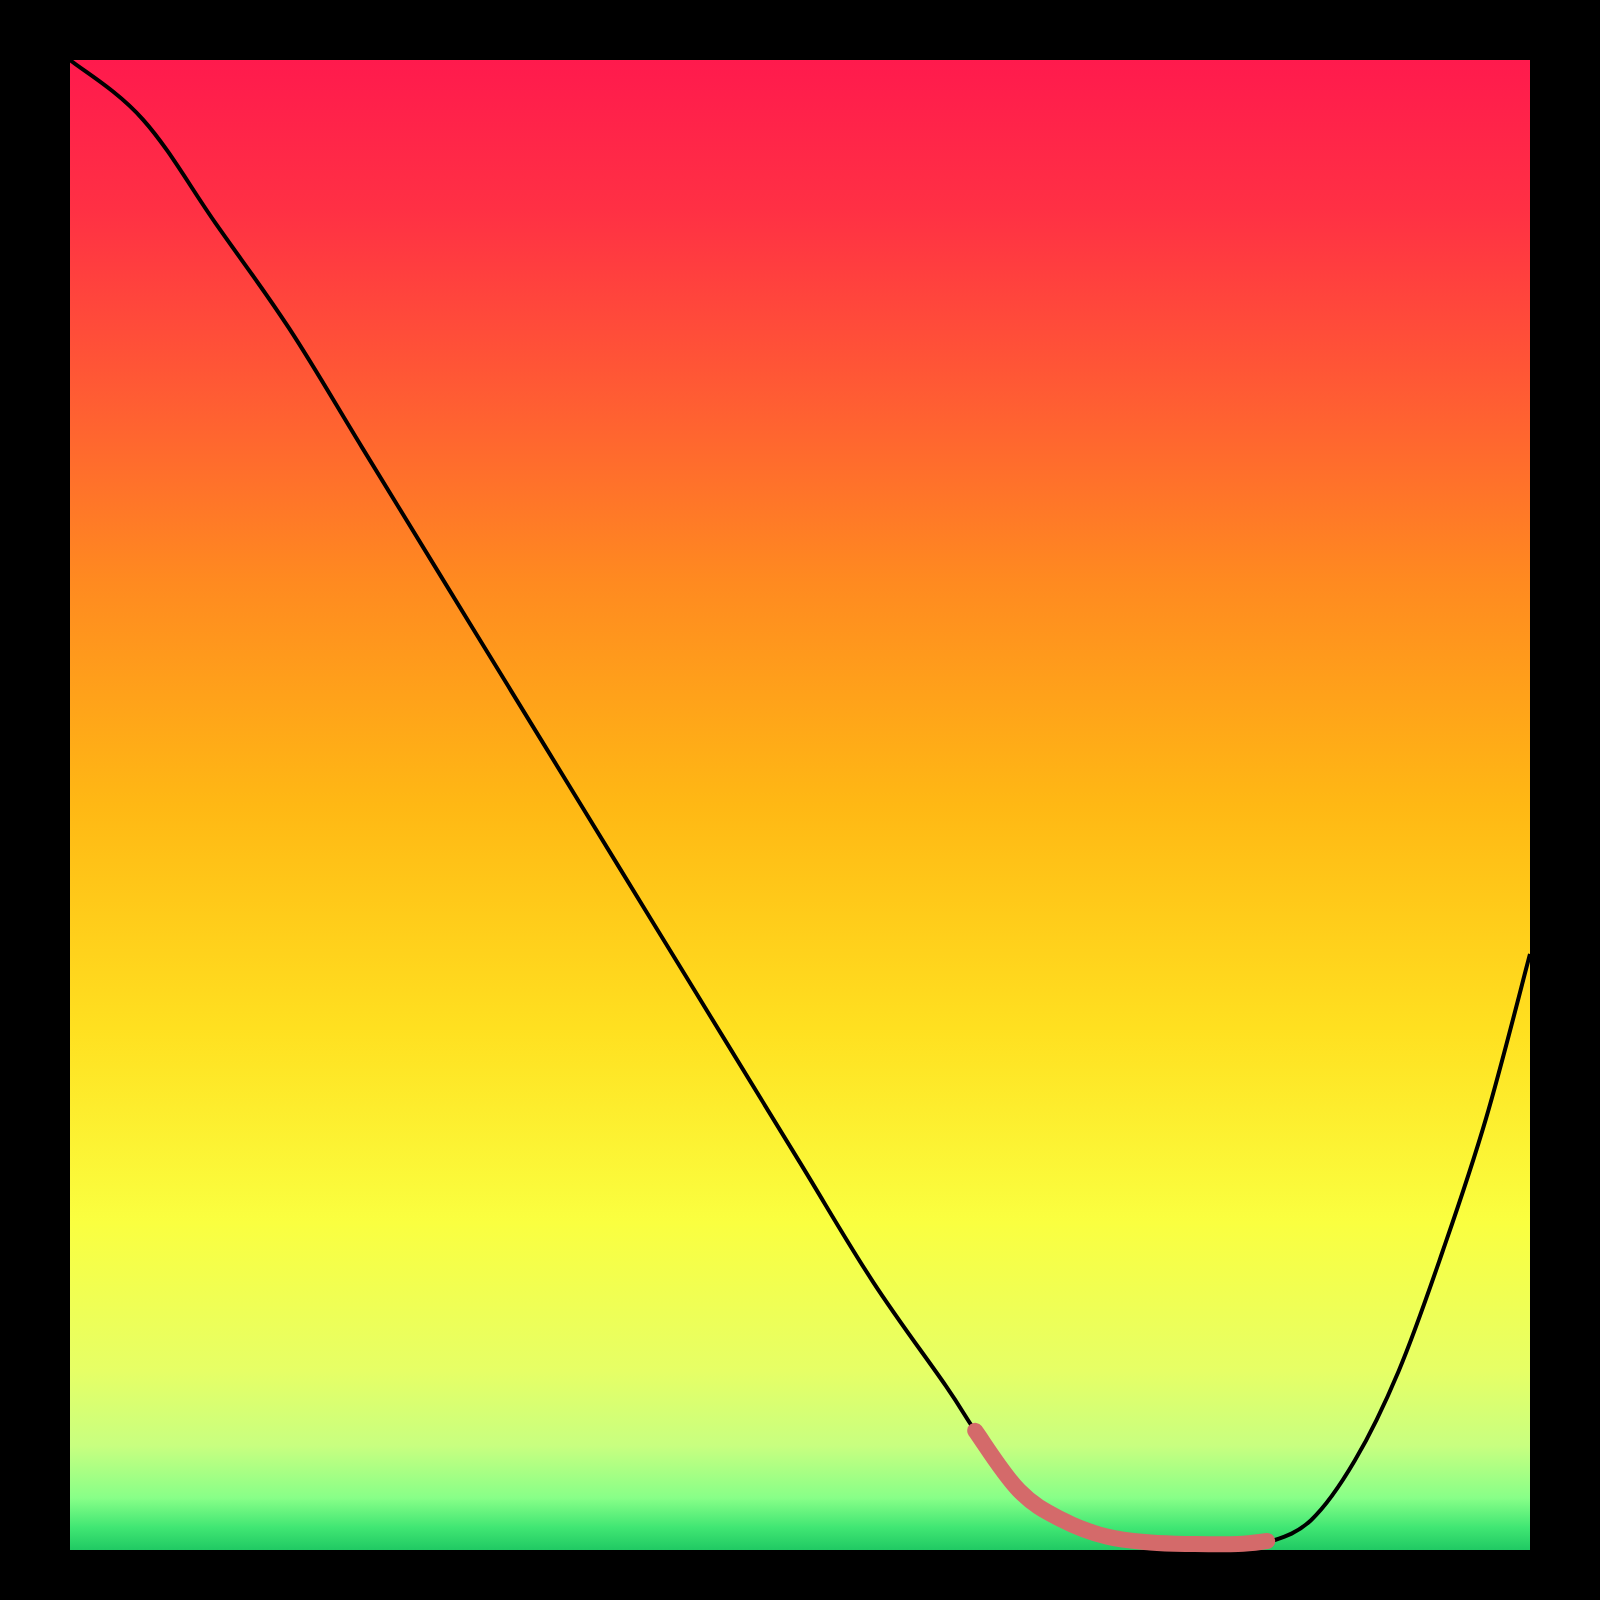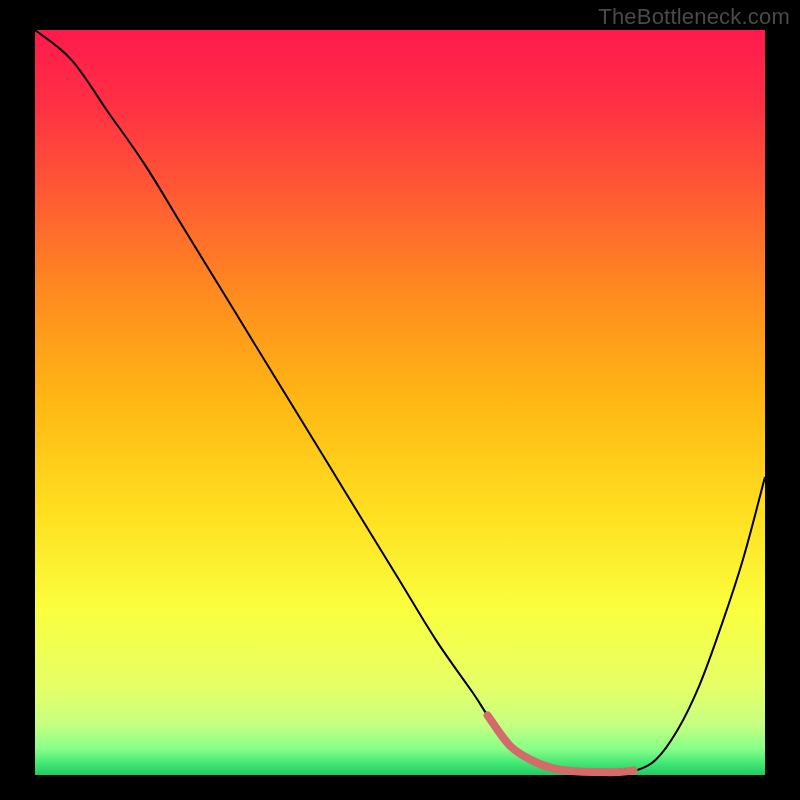--- a/index.html
+++ b/index.html
@@ -30,21 +30,20 @@
   svg {
     position: absolute;
     top: 0;
     left: 0;
   }
 </style>
 </head>
 <body>
 
 <div class="frame">
-  <div class="watermark">TheBottleneck.com</div>
 
   <svg id="chart-svg" width="800" height="800">
     <defs>
       <linearGradient id="bg-grad" x1="0" y1="0" x2="0" y2="1">
           <stop offset="0%" stop-color="#ff1a4d"></stop>
           <stop offset="10%" stop-color="#ff3044"></stop>
           <stop offset="22%" stop-color="#ff5a34"></stop>
           <stop offset="35%" stop-color="#ff8a20"></stop>
           <stop offset="50%" stop-color="#ffb814"></stop>
           <stop offset="65%" stop-color="#ffe020"></stop>

